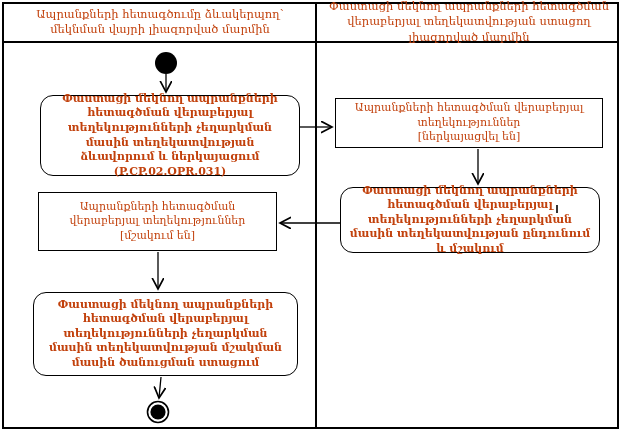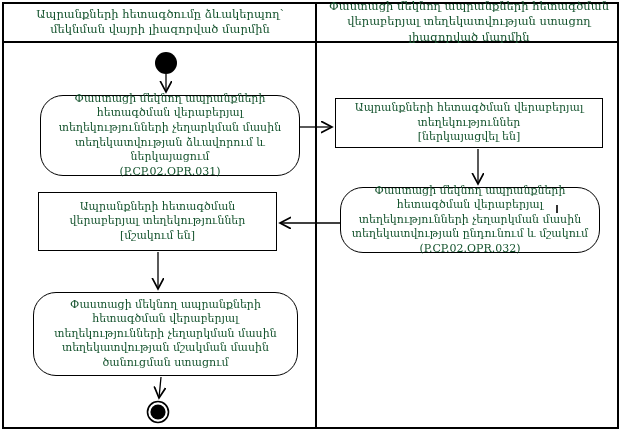--- a/index.html
+++ b/index.html
@@ -1,18 +1,18 @@
 <!DOCTYPE html>
 <html><head>
 <meta charset="utf-8">
 <style>
   html,body{margin:0;padding:0;background:#fff;}
   .canvas{
     position:relative;width:624px;height:433px;background:#ffffff;
-    font-family:"DejaVu Serif","DejaVu Sans",serif;color:#14532d;
+    font-family:"DejaVu Serif","DejaVu Sans",serif;color:#c2410c;
     overflow:hidden;
   }
   .frame{
     position:absolute;left:2px;top:2px;width:617px;height:427px;
     border:2px solid #000;box-sizing:border-box;
   }
   .lane-divider{
     position:absolute;left:315px;top:2px;width:2px;height:427px;background:#000;
   }
   .header-sep{
@@ -23,21 +23,21 @@
     display:flex;align-items:center;justify-content:center;
     text-align:center;font-size:11.5px;line-height:1.32;box-sizing:border-box;
   }
   #hdr-left{left:6px;width:308px;padding:0 24px;}
   #hdr-right{left:319px;width:300px;padding:0 10px;}
   .node{
     position:absolute;box-sizing:border-box;border:1.5px solid #000;background:#fff;
     display:flex;flex-direction:column;align-items:center;justify-content:center;
     text-align:center;font-size:11px;line-height:1.32;padding:2px 8px;
   }
-  .rounded{border-radius:23px;}
+  .rounded{border-radius:13px;font-weight:bold;}
   #box-opr031{left:40px;top:95px;width:260px;height:81px;}
   #box-info-submitted{left:335px;top:98px;width:268px;height:50px;}
   #box-opr032{left:340px;top:187px;width:260px;height:66px;}
   #box-info-processed{left:38px;top:192px;width:239px;height:59px;}
   #box-opr033{left:33px;top:292px;width:265px;height:84px;}
   .node .code{display:block;text-align:right;}
   .node .state{display:block;}
   svg.overlay{position:absolute;left:0;top:0;pointer-events:none;}
   .artifact{position:absolute;left:556px;top:205px;width:2px;height:8px;background:#333;}
 </style>
@@ -81,21 +81,20 @@
     <span class="code">(P.CP.02.OPR.031)</span>
   </div>
 
   <div class="node" id="box-info-submitted">
     <span>Ապրանքների հետագծման վերաբերյալ տեղեկություններ</span>
     <span class="state">[ներկայացվել են]</span>
   </div>
 
   <div class="node rounded" id="box-opr032">
     <span>Փաստացի մեկնող ապրանքների հետագծման վերաբերյալ տեղեկությունների չեղարկման մասին տեղեկատվության ընդունում և մշակում</span>
-    <span class="code">(P.CP.02.OPR.032)</span>
   </div>
 
   <div class="node" id="box-info-processed">
     <span>Ապրանքների հետագծման վերաբերյալ տեղեկություններ</span>
     <span class="state">[մշակում են]</span>
   </div>
 
   <div class="node rounded" id="box-opr033">
     <span>Փաստացի մեկնող ապրանքների հետագծման վերաբերյալ տեղեկությունների չեղարկման մասին տեղեկատվության մշակման մասին ծանուցման ստացում</span>
   </div>

